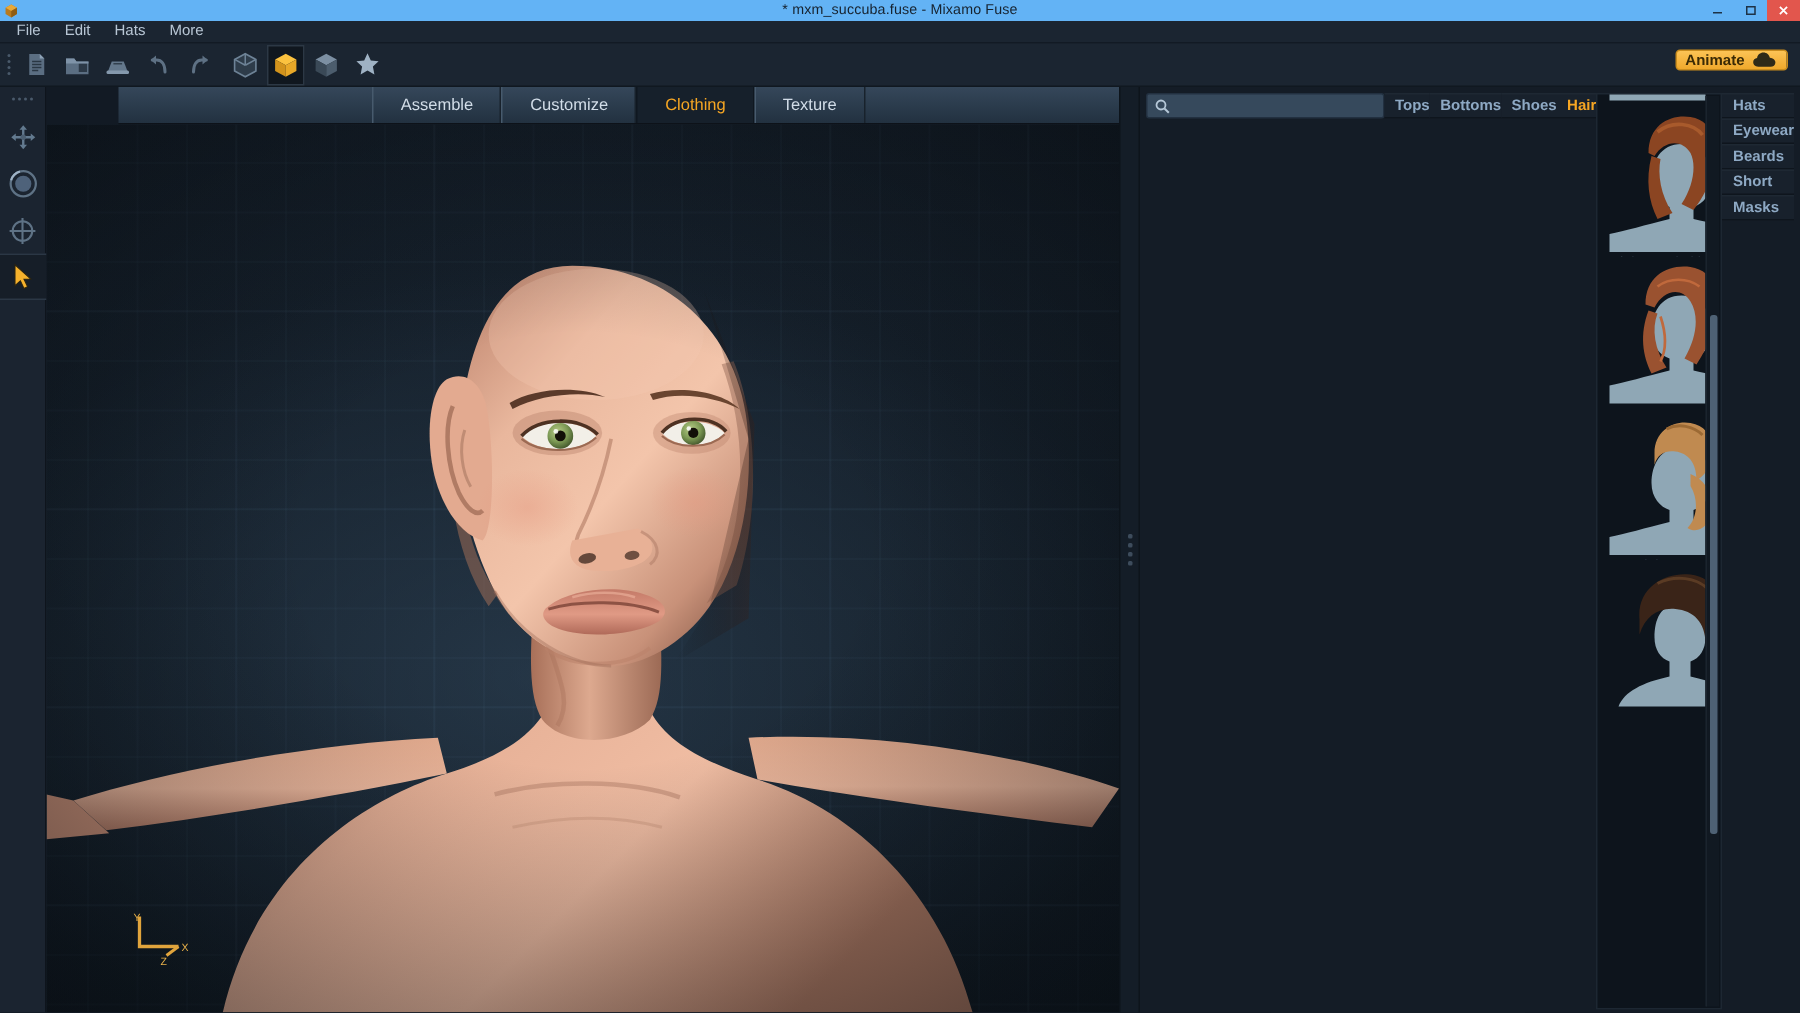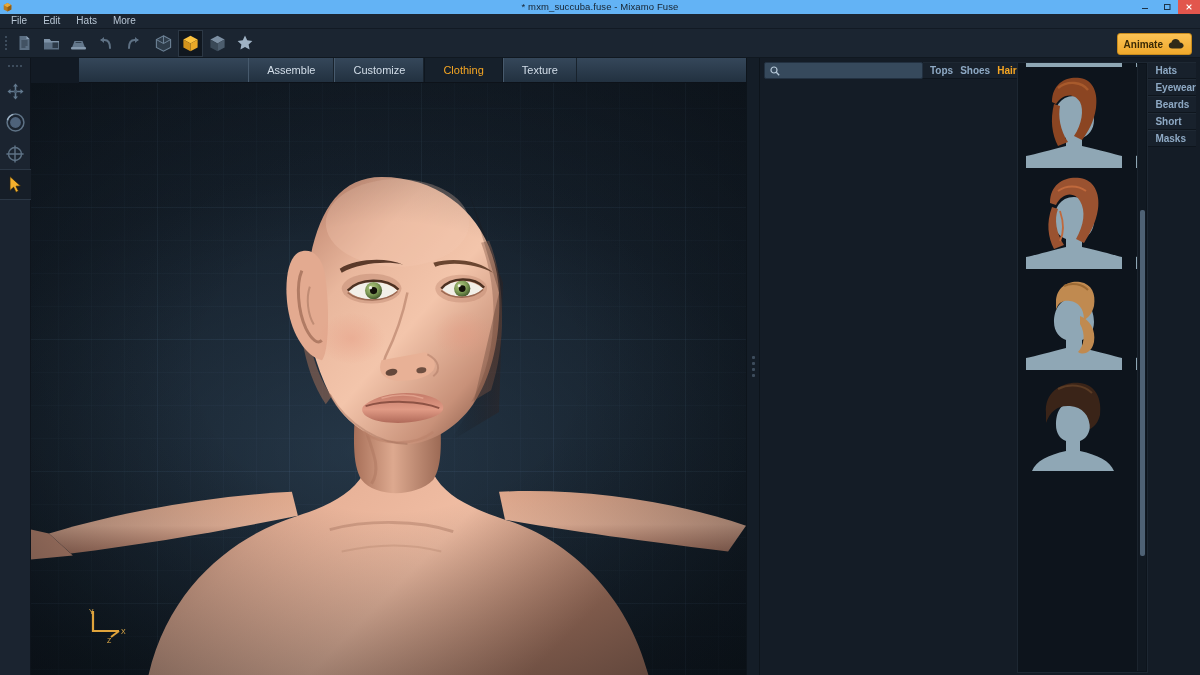--- a/index.html
+++ b/index.html
@@ -50,21 +50,21 @@
   .grip i { width:2px; height:2px; background:#4a5a6b; display:block; border-radius:50%; margin:1px 0; }
   .gripcol { display:flex; flex-direction:column; }
   .tbtn {
     width:25px; height:27px; display:flex; align-items:center; justify-content:center;
     margin:0 1px;
   }
   .tbtn.active { background:#10171f; border:1px solid #2c3845; }
   .tbtn svg { display:block; }
   .tsep { width:4px; }
   .animate {
-    position:absolute; right:8px; top:4px; height:22px;
+    position:absolute; right:8px; top:4px; height:14px;
     background:linear-gradient(#fcc355,#f0a92c);
     border:1px solid #c98c1d; border-radius:3px;
     display:flex; align-items:center; gap:5px; padding:0 6px;
     color:#3a2a05; font-size:10px; font-weight:bold;
   }
   .animate .cloud { display:flex; align-items:center; }
 
   
   .bodyrow { flex:1 1 auto; display:flex; min-height:0; background:#121a24; }
 
@@ -540,20 +540,21 @@
         <span>
           <svg width="10" height="10" viewBox="0 0 10 10">
             <circle cx="4" cy="4" r="3" fill="none" stroke="#b6c8d8" stroke-width="1.2"></circle>
             <path d="M6.3 6.3 L9.2 9.2" stroke="#b6c8d8" stroke-width="1.3"></path>
           </svg>
         </span>
         <input type="text" value="" placeholder="" style="">
       </div>
 
       <div class="cat">Tops</div>
+      <div class="cat">Bottoms</div>
       <div class="cat">Shoes</div>
       <div class="cat active">Hair</div>
 
       <div class="gridarea">
         <div class="gridscroll">
           <div class="gridinner" id="grid-inner">
               <div class="cell">
                 <div class="thumb">
                   <svg width="110" height="100" viewBox="0 0 110 100">
                     <path d="M56 26 C70 26 76 38 76 50 C76 60 70 66 64 68 L64 76 C82 80 96 84 104 86 L104 98 L8 98 L8 86 C18 84 32 80 48 76 L48 68 C42 66 36 60 36 50 C36 38 42 26 56 26 Z" fill="#8fa7b5"></path>

